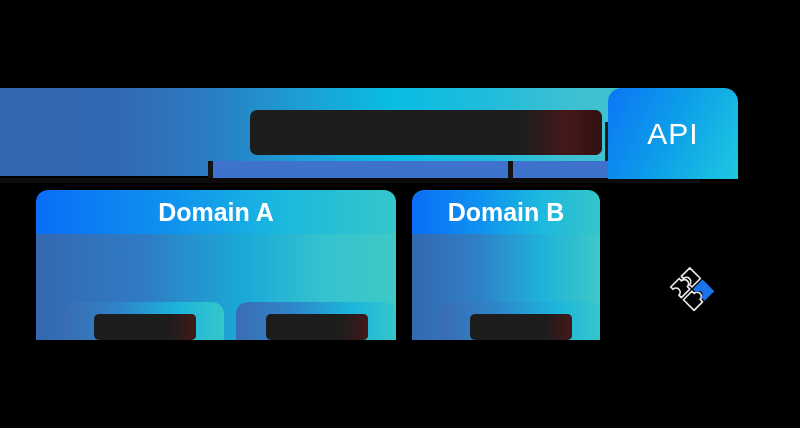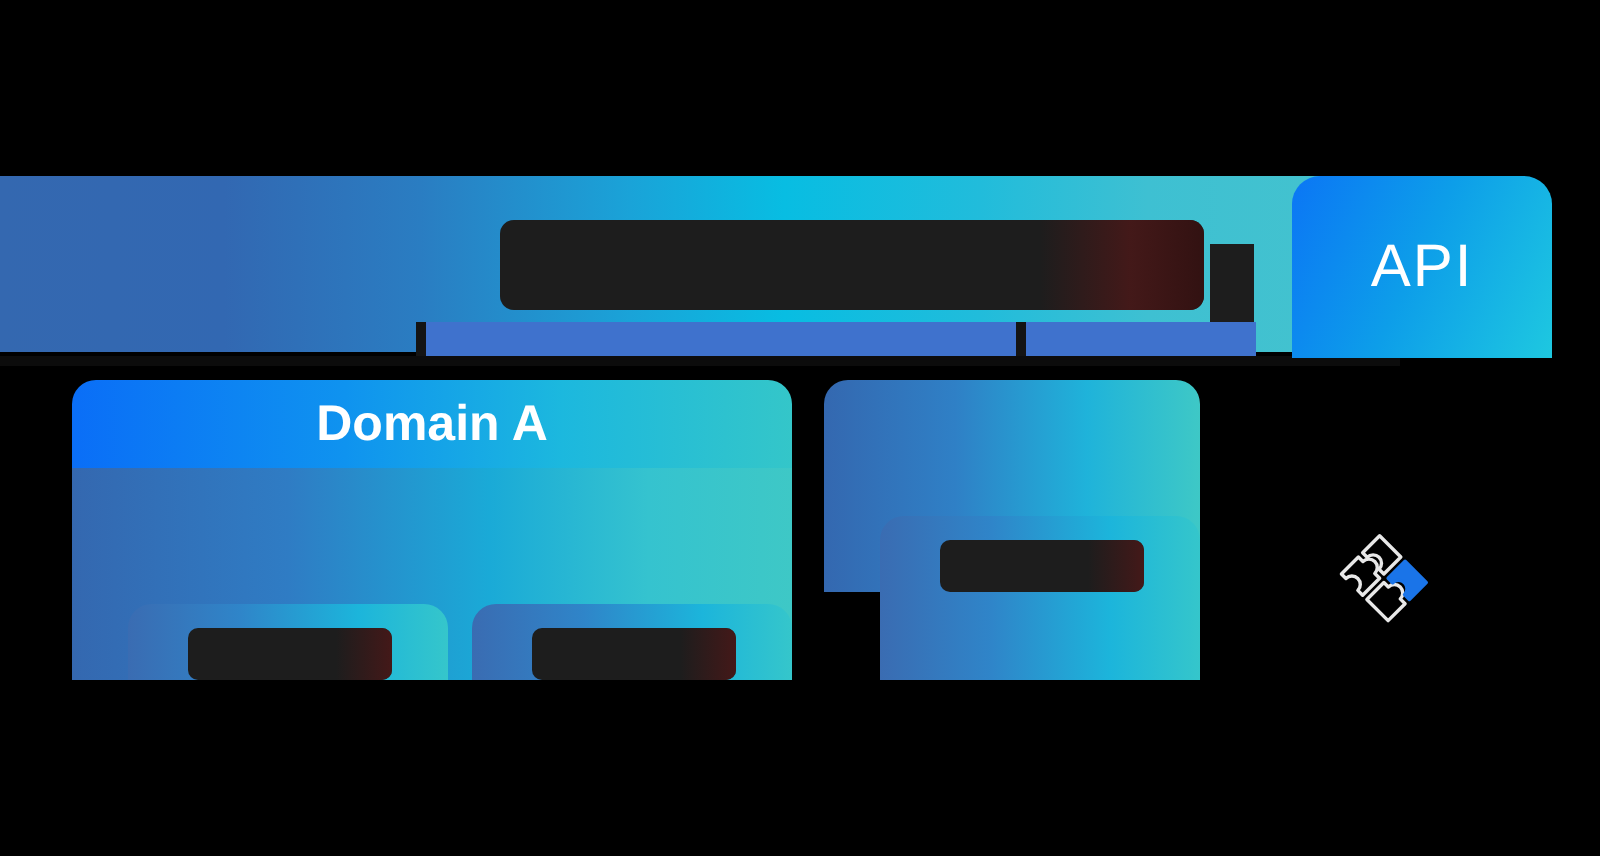--- a/index.html
+++ b/index.html
@@ -94,21 +94,21 @@
     left: 0;
     top: 178px;
     width: 700px;
     height: 5px;
     background: #0c0c0c;
   }
 
   
   .api-card {
     position: absolute;
-    left: 646px;
+    left: 608px;
     top: 88px;
     width: 130px;
     height: 91px;
     border-radius: 14px 14px 0 0;
     background: linear-gradient(115deg, #0b76f5 0%, #0d9ee9 48%, #1ec8e0 100%);
     display: flex;
     align-items: center;
     justify-content: center;
   }
   .api-card .api-label {
@@ -223,20 +223,23 @@
         <div class="subcard-redacted-tint"></div>
       </div>
       <div class="subcard s2">
         <div class="subcard-redacted"></div>
         <div class="subcard-redacted-tint"></div>
       </div>
     </div>
   </div>
 
   <div class="domain-card b">
+    <div class="domain-header">
+      <span class="domain-title">Domain B</span>
+    </div>
     <div class="domain-body">
       <div class="subcard s1">
         <div class="subcard-redacted"></div>
         <div class="subcard-redacted-tint"></div>
       </div>
     </div>
   </div>
 
   <div class="puzzle-icon">
     <svg viewBox="0 0 62 62" width="62" height="62" aria-hidden="true">

